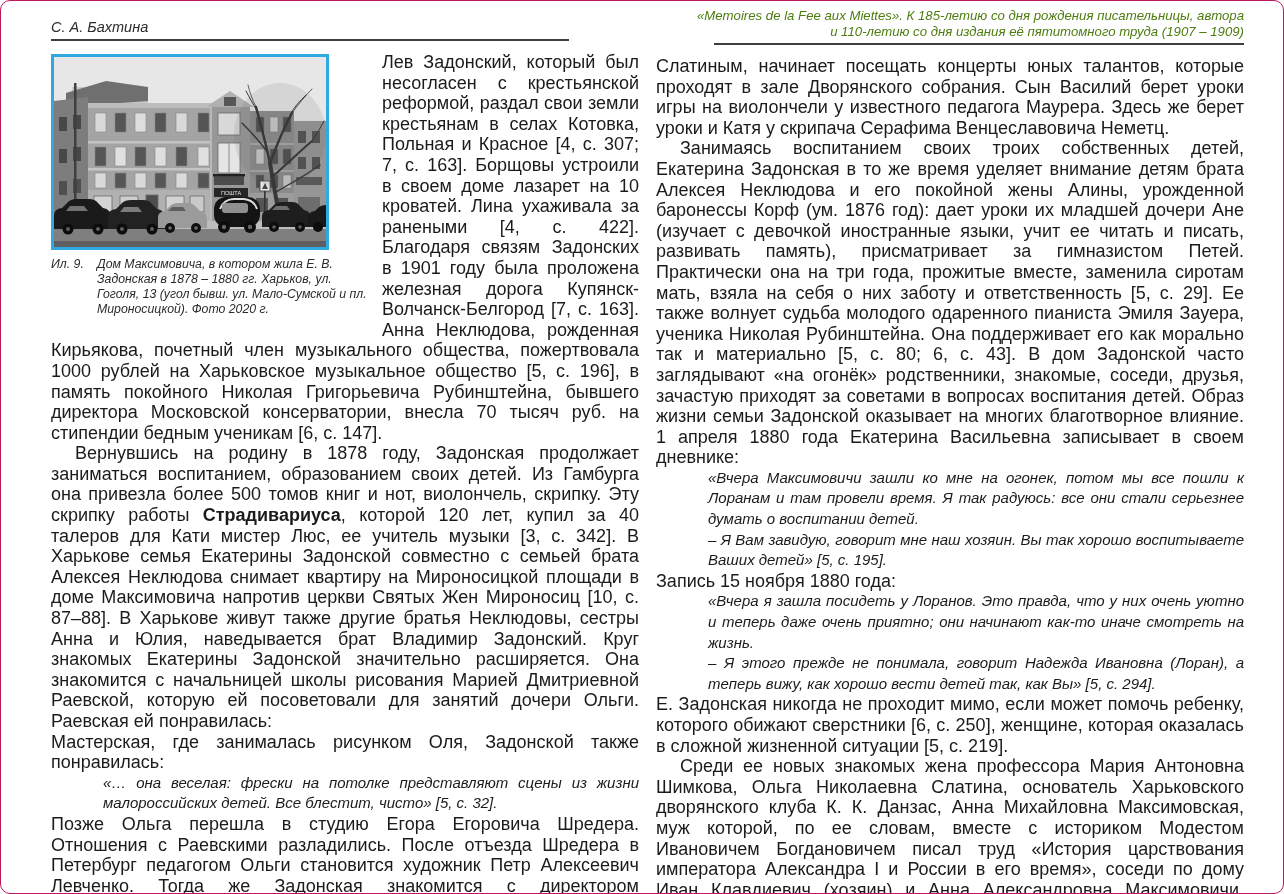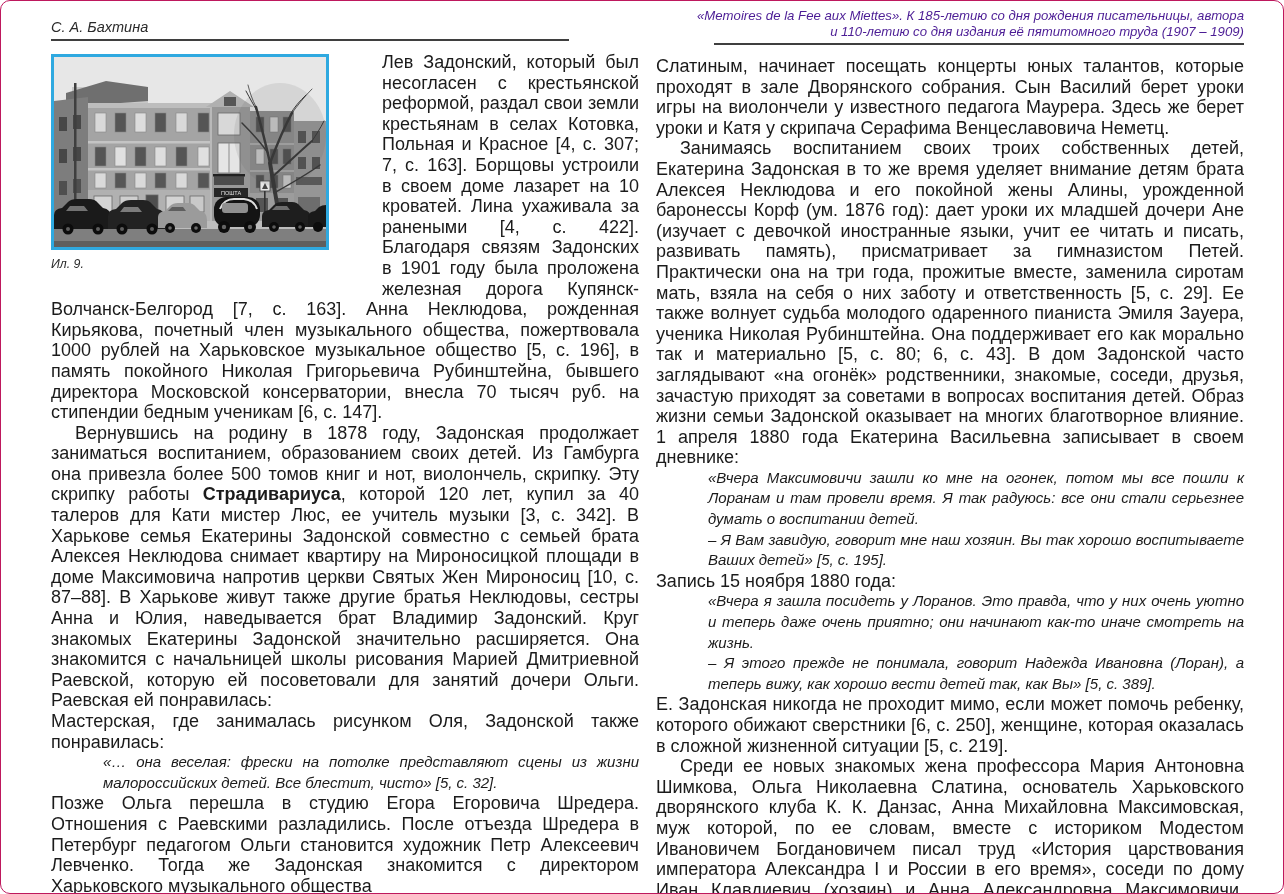--- a/index.html
+++ b/index.html
@@ -9,21 +9,21 @@
     border:1px solid #be185d;border-radius:10px;overflow:hidden;
     display:grid;grid-template-columns:588px 588px;column-gap:17px;
     padding:0 39px 0 50px;
   }
   .page{position:relative;height:100%;}
   
   .runhead-left{padding-top:18px;}
   .runhead-left .rh-text{font-style:italic;font-size:14.5px;color:#2a2a2a;line-height:17px;}
   .rule{border:none;height:0;border-top:2px solid #3f3f3f;margin:3px 0 0 0;}
   .rule-left{width:518px;}
-  .runhead-right{padding-top:7px;text-align:right;font-style:italic;font-size:13.2px;line-height:15.5px;color:#4c1d95;}
+  .runhead-right{padding-top:7px;text-align:right;font-style:italic;font-size:13.2px;line-height:15.5px;color:#4d7c0f;}
   .rule-right{width:530px;margin-left:auto;margin-top:4px;}
   
   .body-text{margin-top:11px;}
   .para{margin:0;text-align:justify;font-size:18px;line-height:20.6px;}
   .indent{text-indent:24px;}
   .quote{margin:0 0 0 52px;font-style:italic;text-align:justify;font-size:15px;line-height:20.6px;}
   .bold{font-weight:bold;}
   
   .photo-figure{float:left;width:318px;margin:2px 13px 8px 0;}
   .photo-frame{box-sizing:border-box;width:278px;height:196px;border:3px solid #2fa9e0;background:#d9d9d9;}
@@ -215,20 +215,21 @@
               <circle cx="246" cy="170" r="5" fill="#0c0c0c"></circle>
                 <circle cx="246" cy="170" r="1.8" fill="#5e5e5e"></circle>
 
               <path d="M254,170 l0,-10 q0,-5 7,-6 l4,-4 q3,-2 7,-2 l0,22 z" fill="#191919"></path>
               <circle cx="264" cy="170" r="5" fill="#0c0c0c"></circle>
             </g>
           </svg>
         </div>
         <figcaption class="caption">
           <span class="cap-label">Ил. 9.</span>
+          <span class="cap-text">Дом Максимовича, в котором жила Е. В. Задонская в 1878 – 1880 гг. Харьков, ул. Гоголя, 13 (угол бывш. ул. Мало-Сумской и пл. Мироносицкой). Фото 2020 г.</span>
         </figcaption>
       </figure>
 
       <p class="para">Лев Задонский, который был несогласен с крестьянской реформой, раздал свои земли крестьянам в селах Котовка, Польная и Красное [4, с. 307; 7, с. 163]. Борщовы устроили в своем доме лазарет на 10 кроватей. Лина ухаживала за ранеными [4, с. 422]. Благодаря связям Задонских в 1901 году была проложена железная дорога Купянск-Волчанск-Белгород [7, с. 163]. Анна Неклюдова, рожденная Кирьякова, почетный член музыкального общества, пожертвовала 1000 рублей на Харьковское музыкальное общество [5, с. 196], в память покойного Николая Григорьевича Рубинштейна, бывшего директора Московской консерватории, внесла 70 тысяч руб. на стипендии бедным ученикам [6, с. 147].</p>
       <p class="para indent"><span>Вернувшись на родину в 1878 году, Задонская продолжает заниматься воспитанием, образованием своих детей. Из Гамбурга она привезла более 500 томов книг и нот, виолончель, скрипку. Эту скрипку работы </span><span class="bold">Страдивариуса</span><span>, которой 120 лет, купил за 40 талеров для Кати мистер Люс, ее учитель музыки [3, с. 342]. В Харькове семья Екатерины Задонской совместно с семьей брата Алексея Неклюдова снимает квартиру на Мироносицкой площади в доме Максимовича напротив церкви Святых Жен Мироносиц [10, с. 87–88]. В Харькове живут также другие братья Неклюдовы, сестры Анна и Юлия, наведывается брат Владимир Задонский. Круг знакомых Екатерины Задонской значительно расширяется. Она знакомится с начальницей школы рисования Марией Дмитриевной Раевской, которую ей посоветовали для занятий дочери Ольги. Раевская ей понравилась:</span></p>
       <p class="para">Мастерская, где занималась рисунком Оля, Задонской также понравилась:</p>
       <div class="quote">«… она веселая: фрески на потолке представляют сцены из жизни малороссийских детей. Все блестит, чисто» [5, с. 32].</div>
       <p class="para">Позже Ольга перешла в студию Егора Егоровича Шредера. Отношения с Раевскими разладились. После отъезда Шредера в Петербург педагогом Ольги становится художник Петр Алексеевич Левченко. Тогда же Задонская знакомится с директором Харьковского музыкального общества</p>
     </div>
 
@@ -245,21 +246,21 @@
     <div class="body-text">
       <p class="para">Слатиным, начинает посещать концерты юных талантов, которые проходят в зале Дворянского собрания. Сын Василий берет уроки игры на виолончели у известного педагога Маурера. Здесь же берет уроки и Катя у скрипача Серафима Венцеславовича Неметц.</p>
       <p class="para indent">Занимаясь воспитанием своих троих собственных детей, Екатерина Задонская в то же время уделяет внимание детям брата Алексея Неклюдова и его покойной жены Алины, урожденной баронессы Корф (ум. 1876 год): дает уроки их младшей дочери Ане (изучает с девочкой иностранные языки, учит ее читать и писать, развивать память), присматривает за гимназистом Петей. Практически она на три года, прожитые вместе, заменила сиротам мать, взяла на себя о них заботу и ответственность [5, с. 29]. Ее также волнует судьба молодого одаренного пианиста Эмиля Зауера, ученика Николая Рубинштейна. Она поддерживает его как морально так и материально [5, с. 80; 6, с. 43]. В дом Задонской часто заглядывают «на огонёк» родственники, знакомые, соседи, друзья, зачастую приходят за советами в вопросах воспитания детей. Образ жизни семьи Задонской оказывает на многих благотворное влияние. 1 апреля 1880 года Екатерина Васильевна записывает в своем дневнике:</p>
       <div class="quote">
         <div>«Вчера Максимовичи зашли ко мне на огонек, потом мы все пошли к Лоранам и там провели время. Я так радуюсь: все они стали серьезнее думать о воспитании детей.</div>
         <div>– Я Вам завидую, говорит мне наш хозяин. Вы так хорошо воспитываете Ваших детей» [5, с. 195].</div>
       </div>
       <p class="para">Запись 15 ноября 1880 года:</p>
       <div class="quote">
         <div>«Вчера я зашла посидеть у Лоранов. Это правда, что у них очень уютно и теперь даже очень приятно; они начинают как-то иначе смотреть на жизнь.</div>
-        <div>– Я этого прежде не понимала, говорит Надежда Ивановна (Лоран), а теперь вижу, как хорошо вести детей так, как Вы» [5, с. 389].</div>
+        <div>– Я этого прежде не понимала, говорит Надежда Ивановна (Лоран), а теперь вижу, как хорошо вести детей так, как Вы» [5, с. 294].</div>
       </div>
       <p class="para">Е. Задонская никогда не проходит мимо, если может помочь ребенку, которого обижают сверстники [6, с. 250], женщине, которая оказалась в сложной жизненной ситуации [5, с. 219].</p>
       <p class="para indent">Среди ее новых знакомых жена профессора Мария Антоновна Шимкова, Ольга Николаевна Слатина, основатель Харьковского дворянского клуба К. К. Данзас, Анна Михайловна Максимовская, муж которой, по ее словам, вместе с историком Модестом Ивановичем Богдановичем писал труд «История царствования императора Александра I и России в его время», соседи по дому Иван Клавдиевич (хозяин) и Анна Александровна Максимовичи, семья Лоран.</p>
       <p class="para indent">Здесь, в Харькове, Екатерина Задонская встречается со своими старыми знакомыми: волчанскими помещиками Бекарюковыми, купянским помещиком, прокурором Иваном Ильичем Мечниковым. Она переписывается со своими друзьями в Германии.</p>
     </div>
 
     <div class="pagenum pagenum-right">141</div>
   </div>
 
 </div>

